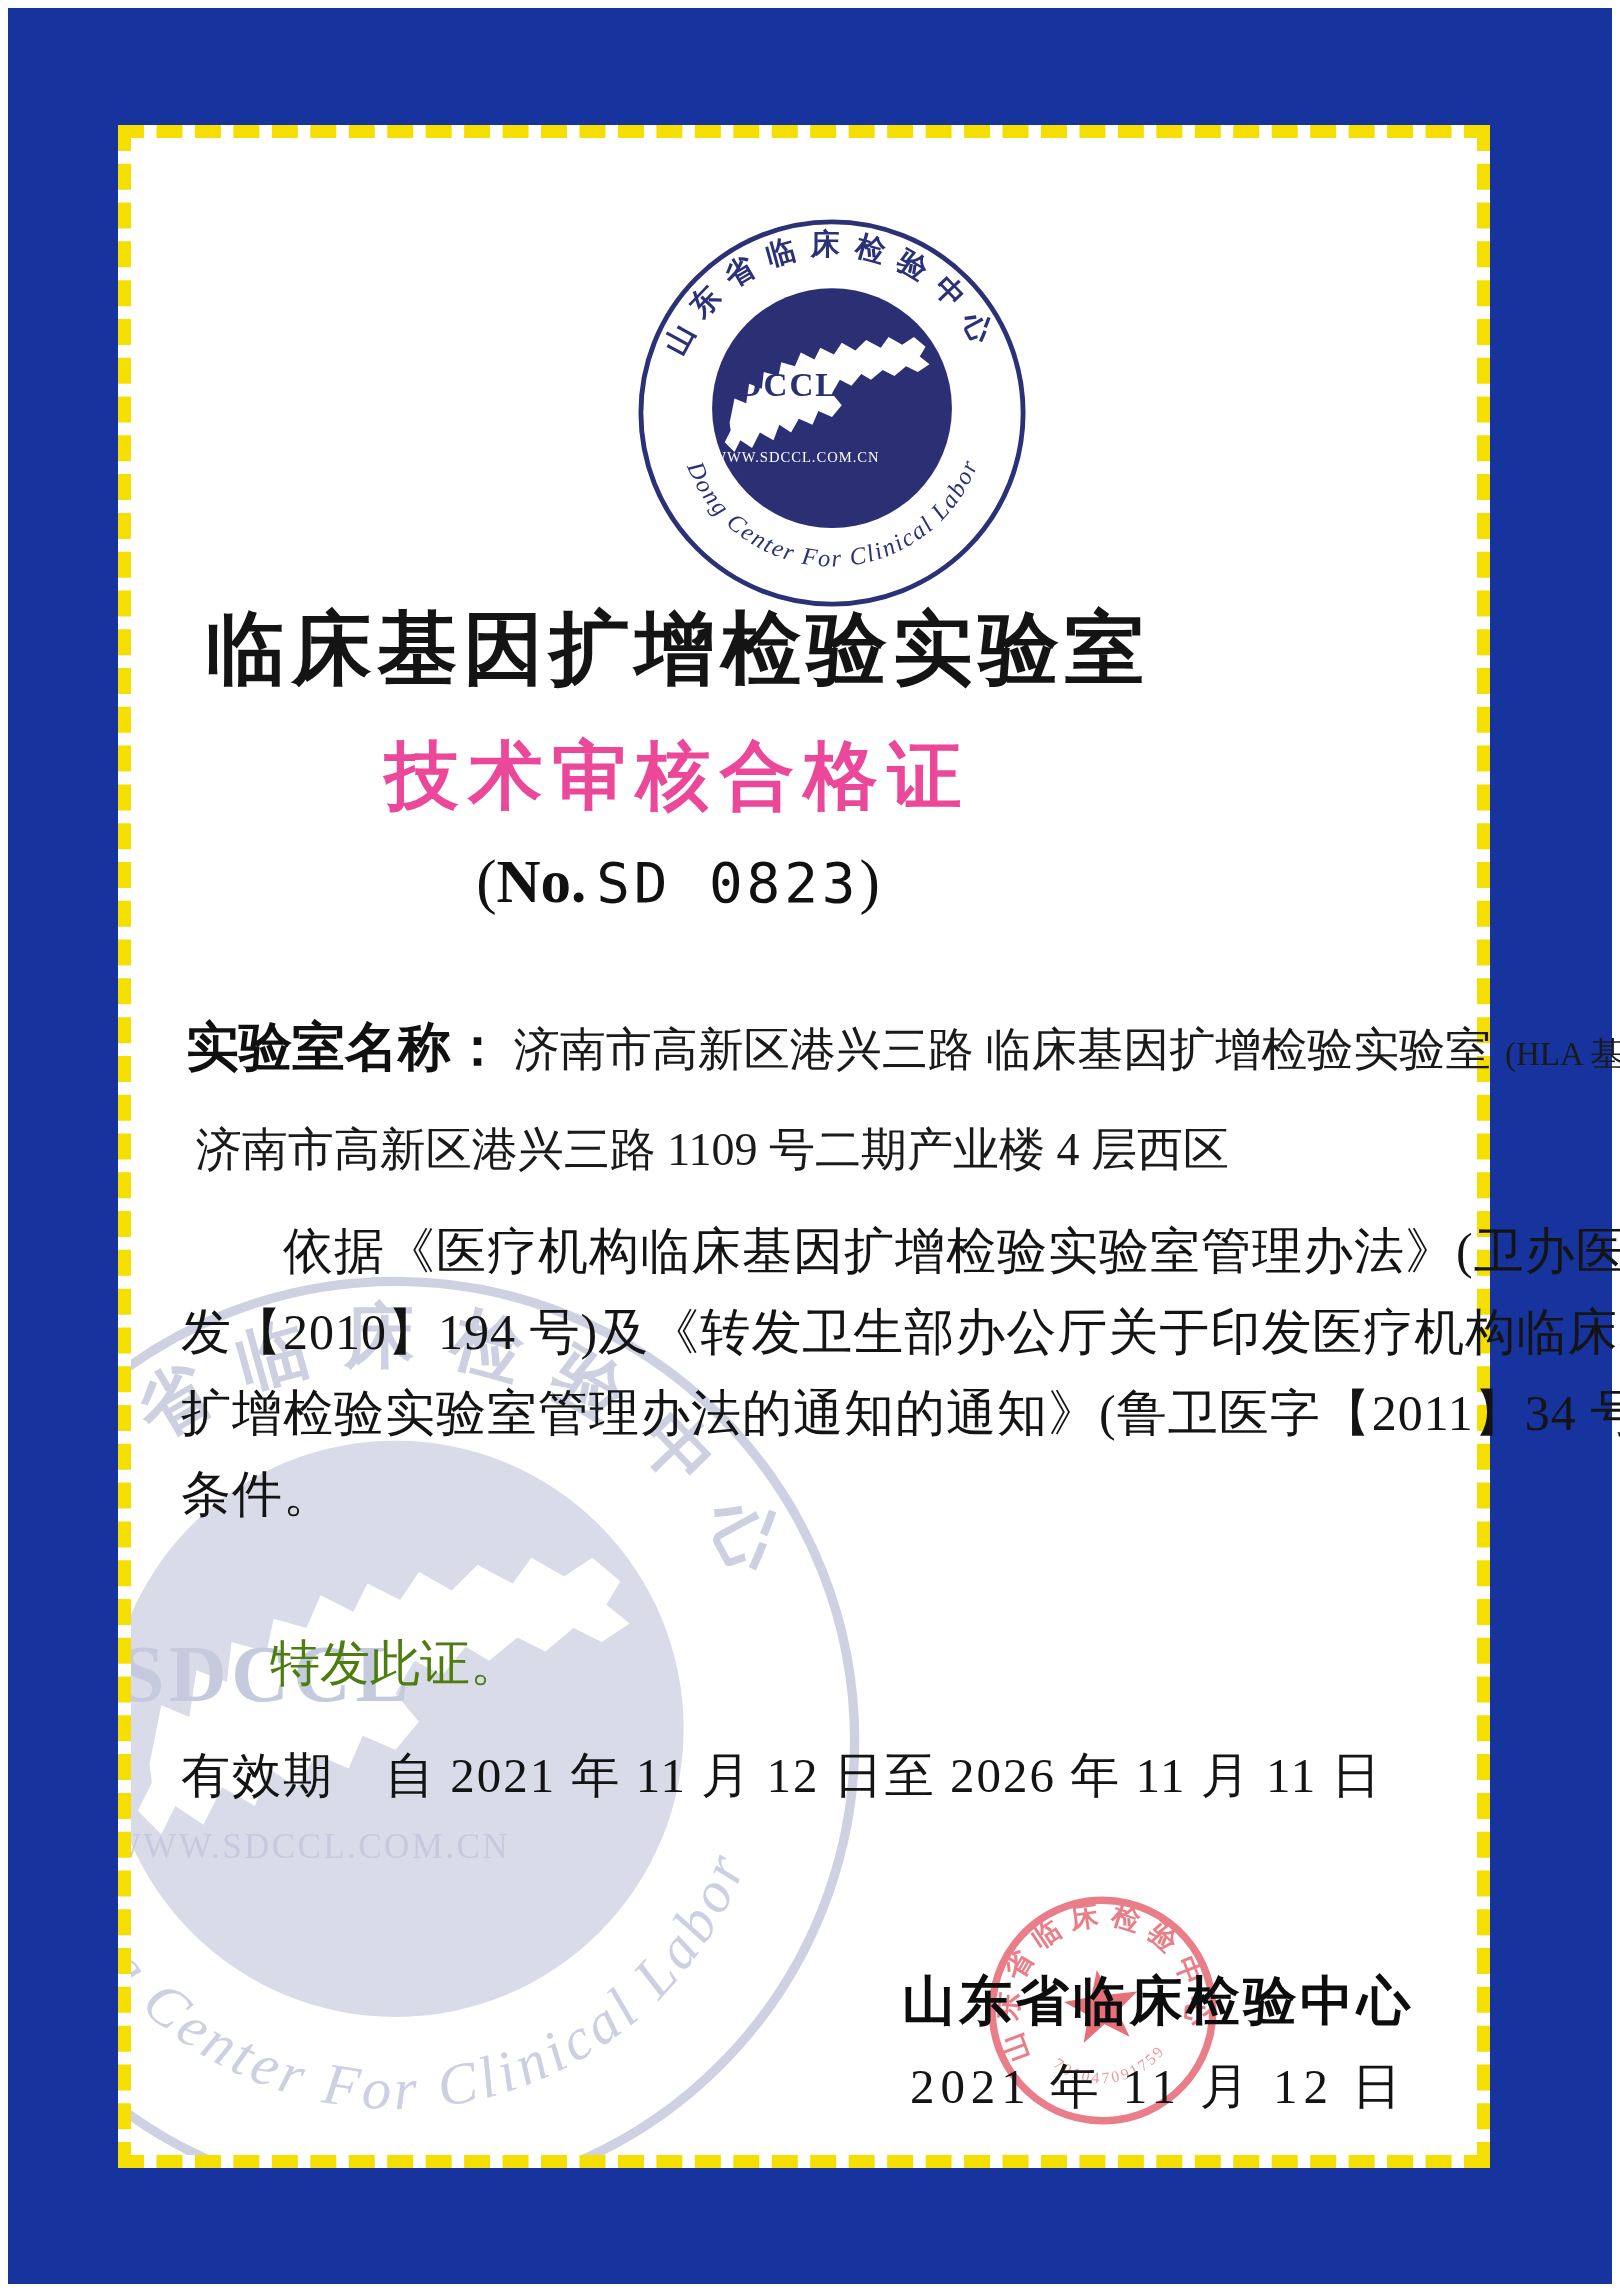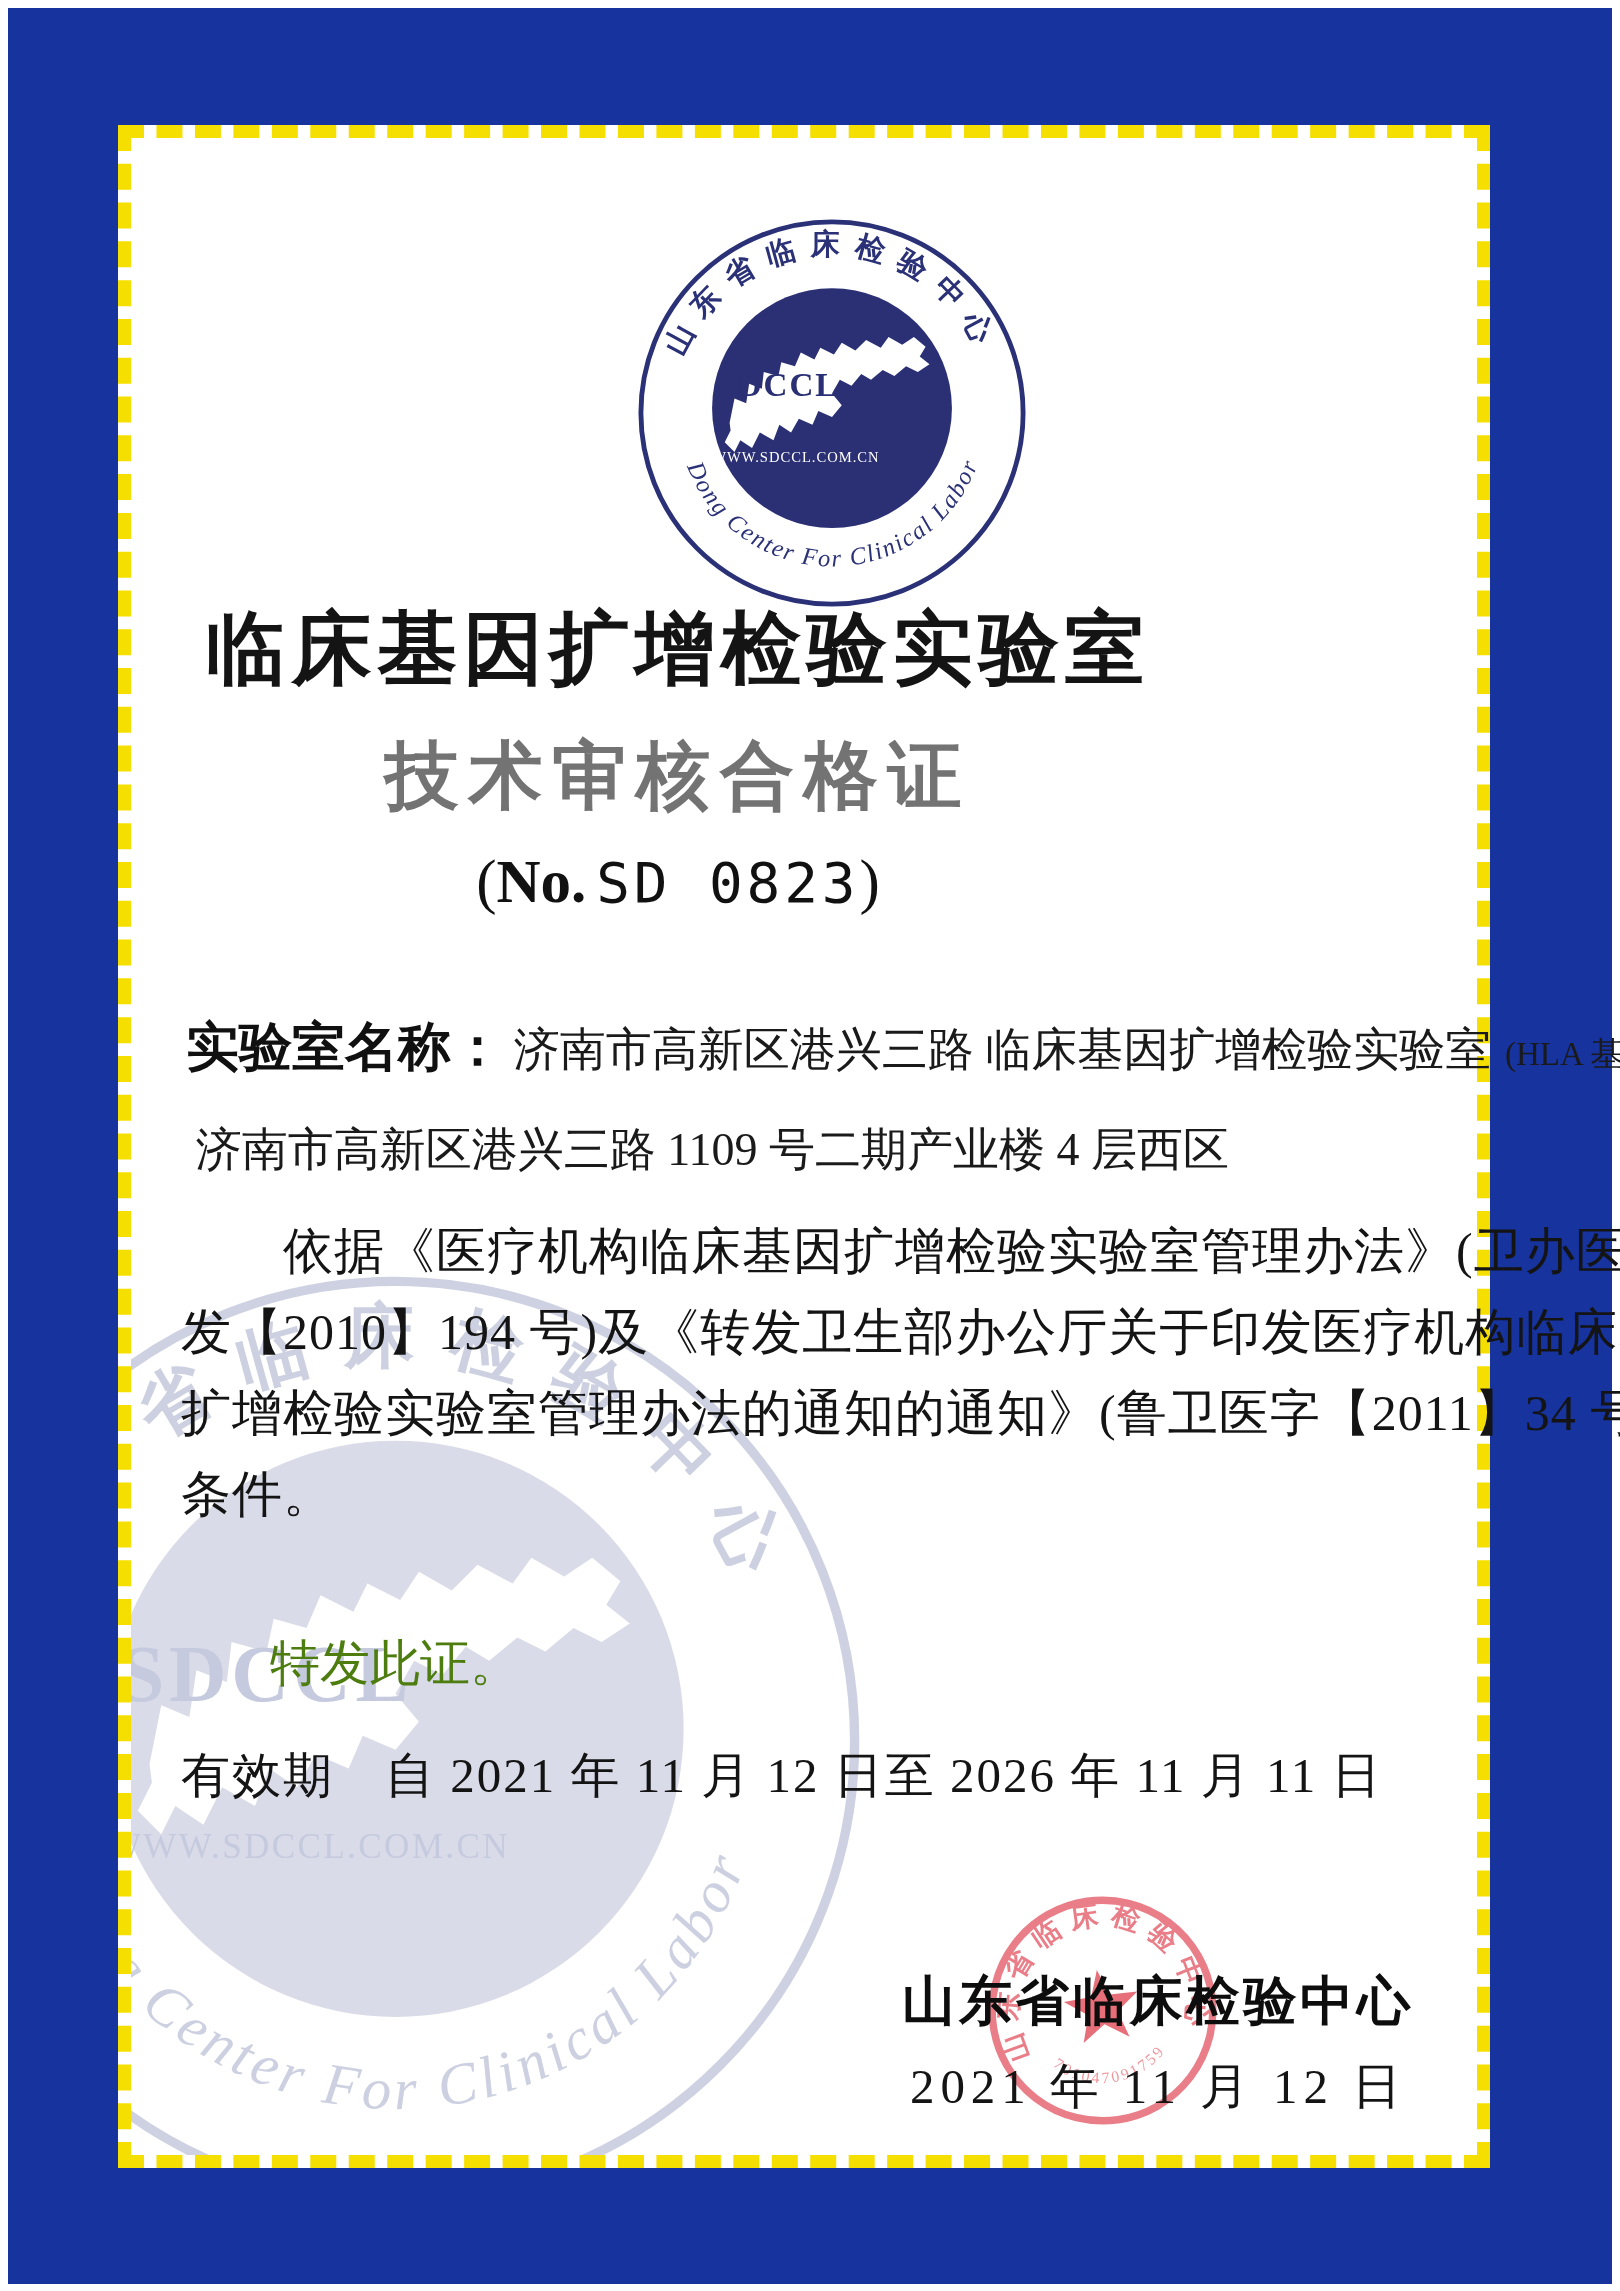--- a/index.html
+++ b/index.html
@@ -6,21 +6,21 @@
   .page{position:relative;width:1620px;height:2292px;background:#ffffff;overflow:hidden;
         font-family:"Liberation Serif","DejaVu Serif",serif;}
   .blue-border{position:absolute;left:7.8px;top:7.8px;right:7.8px;bottom:7.8px;background:#16339e;}
   .white-panel{position:absolute;left:118px;top:125px;width:1372px;height:2043px;
         box-sizing:border-box;background:#ffffff;border:13.7px dashed #f5df00;overflow:hidden;}
   .abs{position:absolute;}
   .center{left:0;width:1356px;text-align:center;}
 
   .logo-wrap{left:637px;top:218px;width:390px;height:390px;z-index:2;}
   .title{top:596px;font-size:80px;font-weight:700;color:#141414;letter-spacing:5.9px;z-index:2;}
-  .subtitle{top:727px;font-size:74px;font-weight:700;color:#737373;
+  .subtitle{top:727px;font-size:74px;font-weight:700;color:#ec4899;
         font-family:Liberation Serif, serif;letter-spacing:9.8px;z-index:2;}
   .certno{top:847px;font-size:61px;color:#111;z-index:2;white-space:pre;}
   .certno .no{font-weight:700;}
   .certno .num{font-family:"DejaVu Sans Mono","Liberation Mono",monospace;font-size:56px;letter-spacing:3.9px;padding-left:9.8px;margin-top:20px;}
 
   .field-row{left:186px;width:1304px;display:flex;align-items:baseline;z-index:2;text-align:right;}
   .field-label{font-family:"Liberation Sans","DejaVu Sans",sans-serif;font-weight:700;
         font-size:53px;color:#101010;white-space:nowrap;}
   .field-value{font-size:46px;color:#1a1a1a;padding-left:9.8px;white-space:nowrap;}
   .field-note{font-size:33px;color:#1a1a1a;padding-left:13.7px;white-space:nowrap;}

